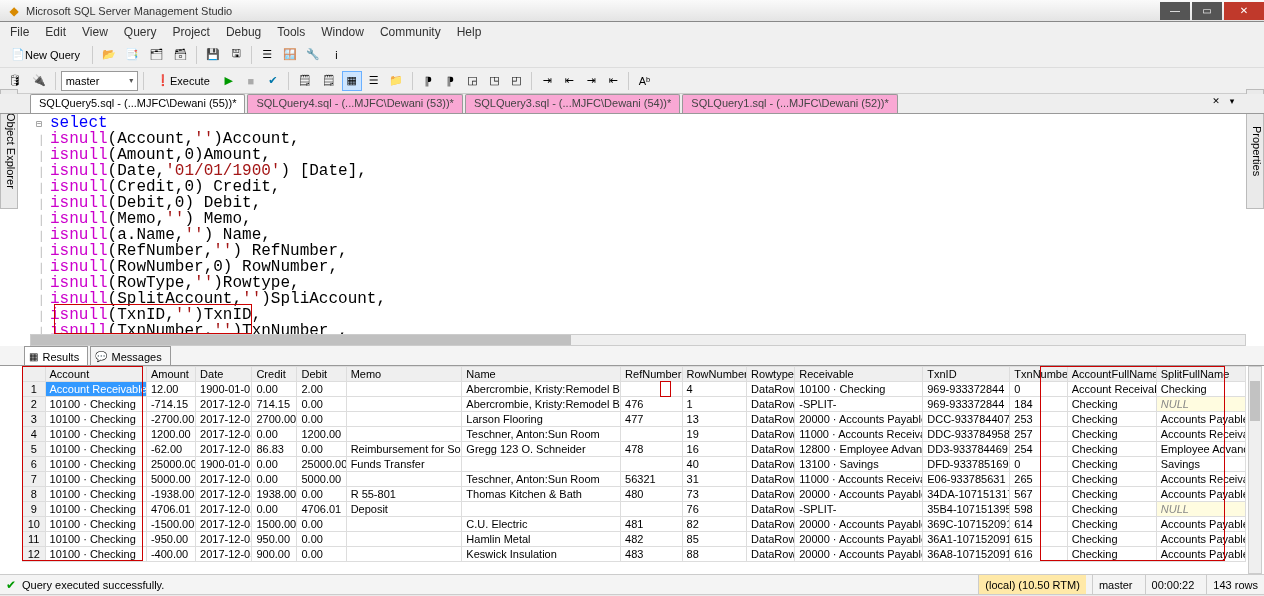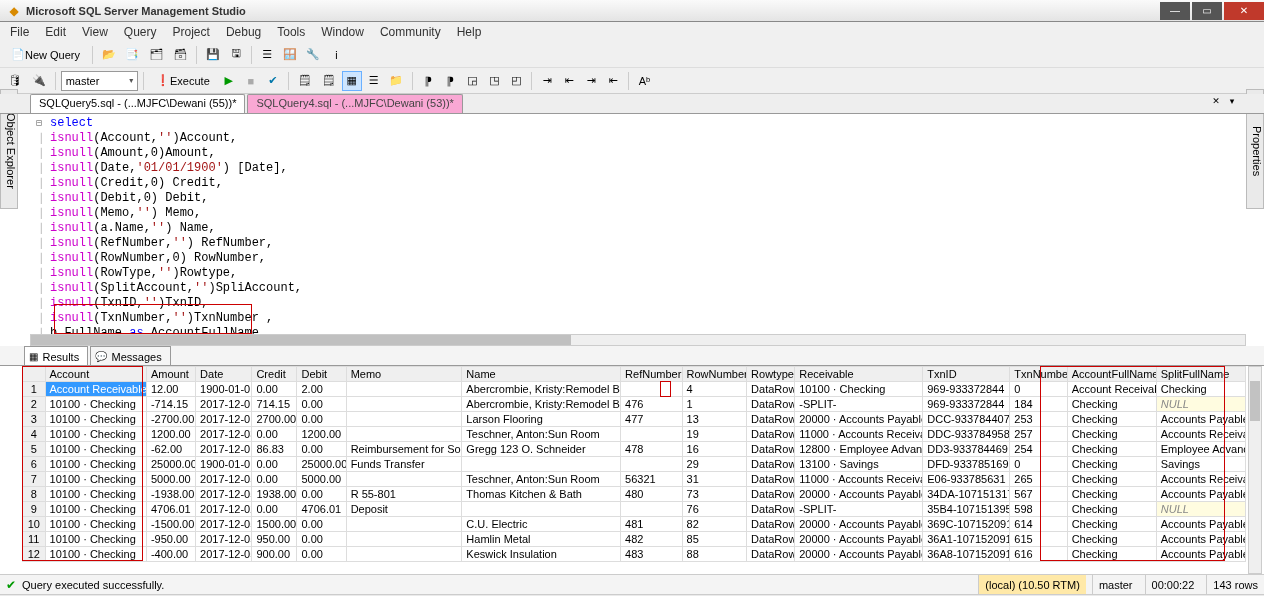--- a/index.html
+++ b/index.html
@@ -1,19 +1,19 @@
 <!DOCTYPE html>
 <html><head>
 <meta charset="utf-8">
 <style>
   * { margin:0; padding:0; box-sizing:border-box; }
   body { font-family: "Segoe UI", Tahoma, sans-serif; font-size:11px; color:#000; background:#fff; overflow:hidden; width:1264px; height:596px; position:relative; }
   .titlebar { height:22px; background:linear-gradient(#fafafa,#e4e4e4); display:flex; align-items:center; padding-left:6px; border-bottom:1px solid #888; }
   .titlebar .app-icon { width:16px; height:16px; margin-right:4px; display:flex; align-items:center; justify-content:center; color:#d88a00; font-size:12px; }
-  .titlebar .title { flex:1; color:#333;font-weight:bold; }
+  .titlebar .title { flex:1; color:#333; }
   .win-btns { display:flex; }
   .win-btn { width:30px; height:18px; margin-left:2px; display:flex; align-items:center; justify-content:center; font-size:10px; color:#fff; }
   .win-min { background:#555; }
   .win-max { background:#555; }
   .win-close { background:#c0392b; width:40px; }
   .menubar { height:20px; background:#f0f0f0; display:flex; align-items:center; padding-left:4px; gap:4px; font-size:12px; color:#333; }
   .menubar .mi { padding:18px 6px; }
   .toolbar1 { height:26px; background:#f0f0f0; display:flex; align-items:center; padding-left:4px; gap:2px; border-bottom:1px solid #ddd; }
   .tbtn { height:20px; min-width:20px; padding:0 3px; display:flex; align-items:center; justify-content:center; font-size:11px; border:1px solid transparent; }
   .tbtn.text { padding:0 6px; }
@@ -23,21 +23,21 @@
   .combo .caret { font-size:8px; color:#555; }
   .side-tab { position:absolute; left:0; top:89px; width:18px; height:120px; background:#eaeaea; border:1px solid #bbb; writing-mode:vertical-rl; text-align:center; font-size:11px; padding-top:4px; cursor:pointer; }
   .side-tab.left0 { top:89px; }
   .side-tab.right0 { right:0; left:auto; top:89px; }
   .tabstrip { height:20px; background:#eee; display:flex; align-items:flex-end; padding-left:30px; gap:2px; border-bottom:1px solid #999; position:relative; }
   .filetab { height:19px; padding:2px 8px; font-size:11px; background:#f9a8d4; border:1px solid #999; border-bottom:none; border-radius:2px 2px 0 0; color:#444; white-space:nowrap;}
   .filetab.active { background:#fff; font-weight:normal; color:#000;}
   .tabstrip .closer { position:absolute; right:26px; top:2px; display:flex; gap:4px;}
   .tabstrip .closer div{ width:12px; height:12px; font-size:9px; text-align:center;}
   .editor-wrap { position:relative; height:232px; }
-  .editor { position:absolute; left:30px; right:18px; top:0; bottom:10px; overflow:auto; background:#fff; font-family:"Courier New",monospace; font-size:12px; line-height:14px; padding:2px 0 2px 6px; white-space:pre; }
+  .editor { position:absolute; left:30px; right:18px; top:0; bottom:10px; overflow:auto; background:#fff; font-family:"Courier New",monospace; font-size:16px; line-height:14px; padding:2px 0 2px 6px; white-space:pre; }
   .editor .line { display:flex; }
   .editor .ob { width:14px; display:inline-block; }
   .editor .ob.minus::before{ content:"⊟"; color:#888; font-size:10px;}
   .editor .ob.bar::before{ content:"│"; color:#aaa; font-size:10px; margin-left:2px;}
   .kw { color:#0000ff; }
   .fn { color:#cc00cc; }
   .str { color:#a31515; }
   .num { color:#000; }
   .hl-red { border:1px solid #cc0000; position:absolute; }
   .red1 { left:54px; top:190px; width:198px; height:30px; }
@@ -151,20 +151,22 @@
   <div class="sep"></div>
   <div class="tbtn">Aᵇ</div>
 </div>
 
 <div class="side-tab left0">Object Explorer</div>
 <div class="side-tab right0">Properties</div>
 
 <div class="tabstrip">
   <div class="filetab active">SQLQuery5.sql - (...MJFC\Dewani (55))*</div>
     <div class="filetab">SQLQuery4.sql - (...MJFC\Dewani (53))*</div>
+    <div class="filetab">SQLQuery3.sql - (...MJFC\Dewani (54))*</div>
+    <div class="filetab">SQLQuery1.sql - (...MJFC\Dewani (52))*</div>
     <div class="closer">
     <div>✕</div>
     <div>▾</div>
   </div>
 </div>
 
 <div class="editor-wrap">
   <div class="editor" id="editor"><div class="line"><span class="ob minus"></span><span class="kw">select</span></div><div class="line"><span class="ob bar"></span><span class="fn">isnull</span><span>(Account,</span><span class="str">''</span><span>)Account,</span></div><div class="line"><span class="ob bar"></span><span class="fn">isnull</span><span>(Amount,</span><span class="num">0</span><span>)Amount,</span></div><div class="line"><span class="ob bar"></span><span class="fn">isnull</span><span>(Date,</span><span class="str">'01/01/1900'</span><span>) [Date],</span></div><div class="line"><span class="ob bar"></span><span class="fn">isnull</span><span>(Credit,</span><span class="num">0</span><span>) Credit,</span></div><div class="line"><span class="ob bar"></span><span class="fn">isnull</span><span>(Debit,</span><span class="num">0</span><span>) Debit,</span></div><div class="line"><span class="ob bar"></span><span class="fn">isnull</span><span>(Memo,</span><span class="str">''</span><span>) Memo,</span></div><div class="line"><span class="ob bar"></span><span class="fn">isnull</span><span>(a.Name,</span><span class="str">''</span><span>) Name,</span></div><div class="line"><span class="ob bar"></span><span class="fn">isnull</span><span>(RefNumber,</span><span class="str">''</span><span>) RefNumber,</span></div><div class="line"><span class="ob bar"></span><span class="fn">isnull</span><span>(RowNumber,</span><span class="num">0</span><span>) RowNumber,</span></div><div class="line"><span class="ob bar"></span><span class="fn">isnull</span><span>(RowType,</span><span class="str">''</span><span>)Rowtype,</span></div><div class="line"><span class="ob bar"></span><span class="fn">isnull</span><span>(SplitAccount,</span><span class="str">''</span><span>)SpliAccount,</span></div><div class="line"><span class="ob bar"></span><span class="fn">isnull</span><span>(TxnID,</span><span class="str">''</span><span>)TxnID,</span></div><div class="line"><span class="ob bar"></span><span class="fn">isnull</span><span>(TxnNumber,</span><span class="str">''</span><span>)TxnNumber ,</span></div><div class="line"><span class="ob bar"></span><span>b.FullName </span><span class="kw">as</span><span> AccountFullName,</span></div></div>
   <div class="hl-red red1"></div>
   <div class="editor-hscroll">
@@ -318,21 +320,21 @@
           <tr>
             <th class="rowh">6</th>
             <td>10100 · Checking</td>
             <td>25000.00</td>
             <td>1900-01-01</td>
             <td>0.00</td>
             <td>25000.00</td>
             <td>Funds Transfer</td>
             <td></td>
             <td></td>
-            <td>29</td>
+            <td>40</td>
             <td>DataRow</td>
             <td>13100 · Savings</td>
             <td>DFD-933785169</td>
             <td>0</td>
             <td>Checking</td>
             <td>Savings</td>
           </tr>
           <tr>
             <th class="rowh">7</th>
             <td>10100 · Checking</td>

